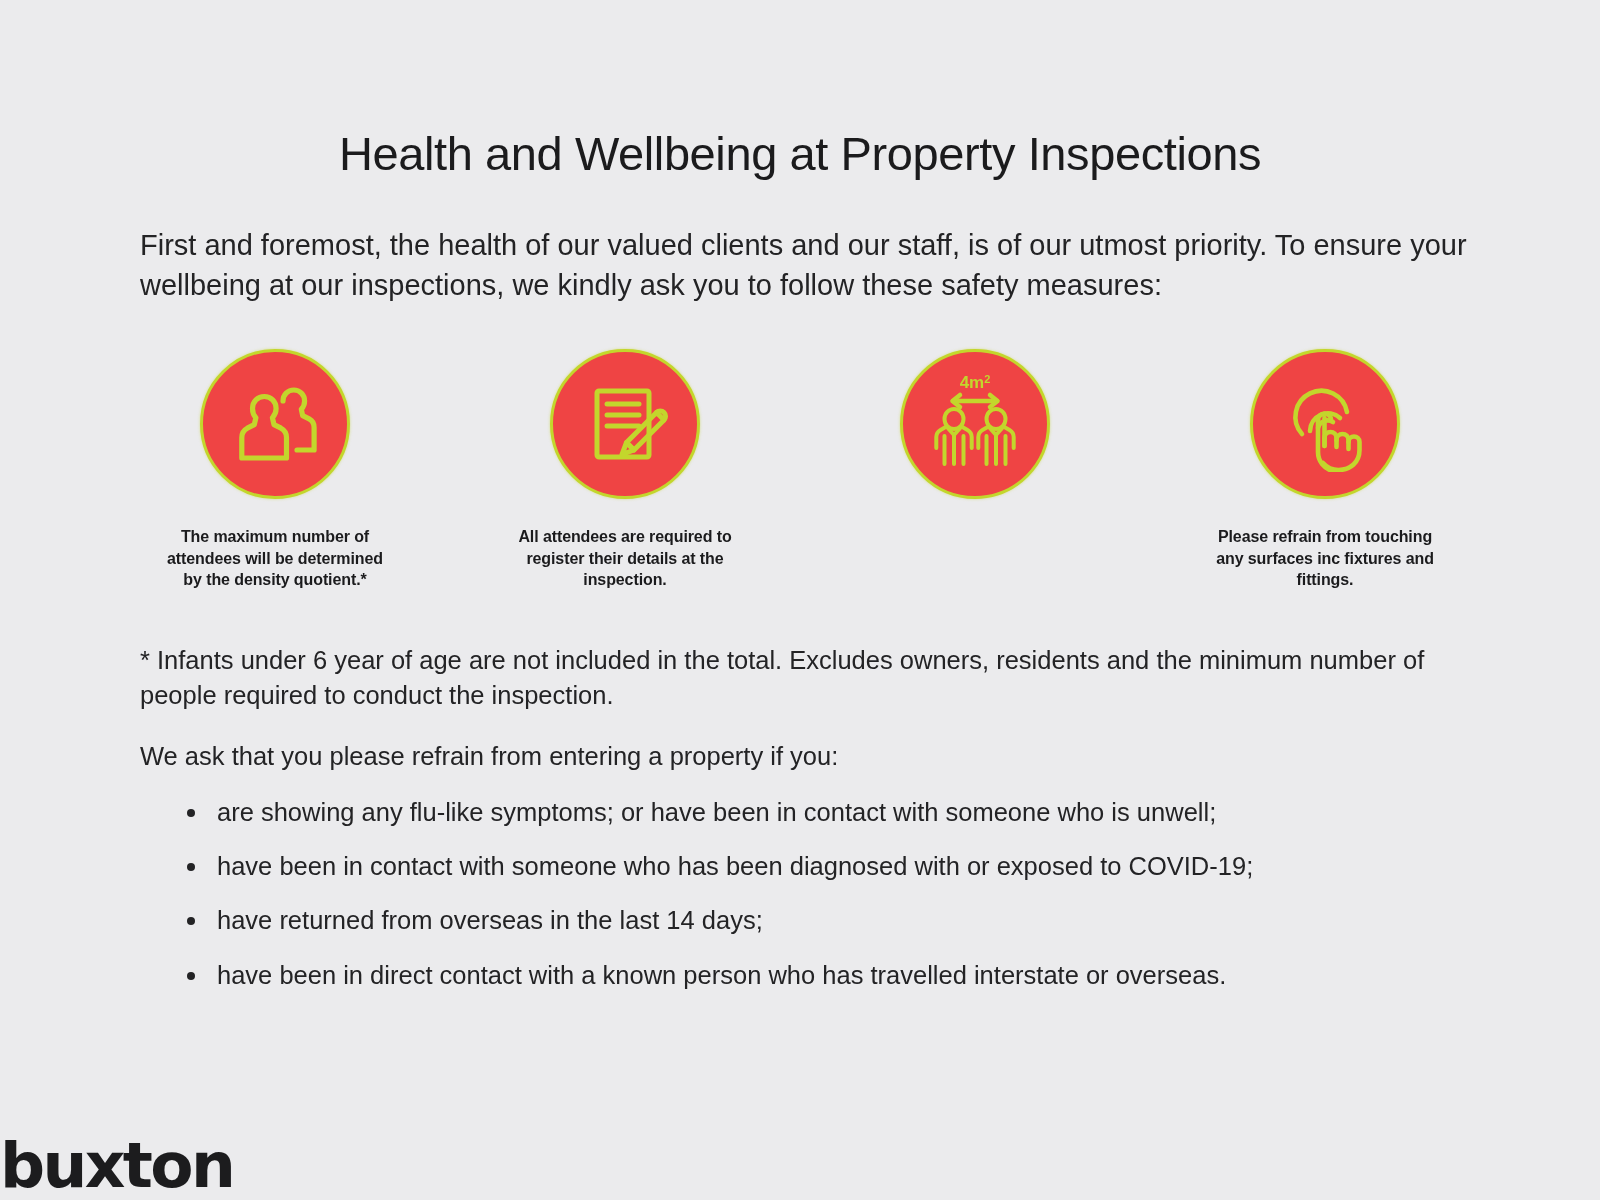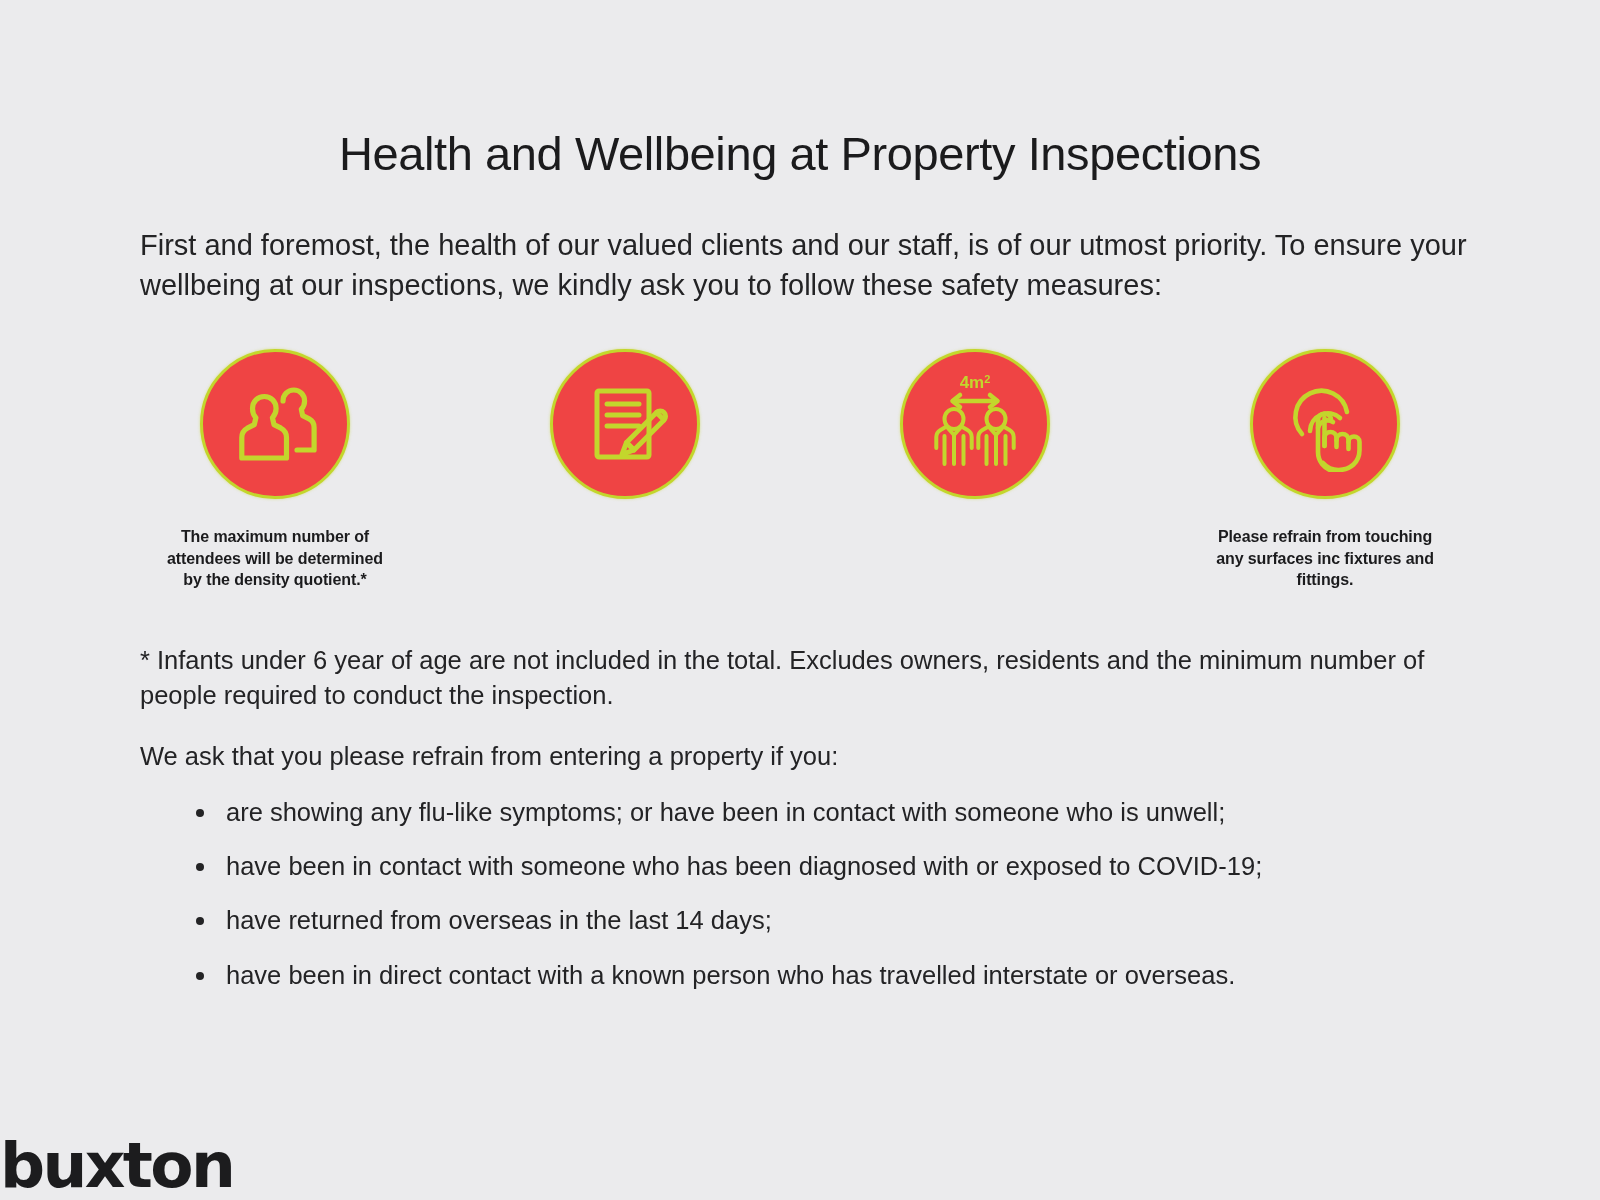--- a/index.html
+++ b/index.html
@@ -95,21 +95,21 @@
     padding-left: 10px;
     box-sizing: border-box;
     font-size: 25.5px;
     line-height: 1.38;
     color: #232325;
   }
   .body-copy p { margin: 0 0 26px 0; }
   .body-copy p.tight { margin-bottom: 22px; }
   ul.checklist {
     list-style: none;
-    margin: 12px;
+    margin: 3px;
     padding: 0 0 0 44px;
   }
   ul.checklist li {
     position: relative;
     padding-left: 30px;
     margin-bottom: 21px;
     font-size: 25.5px;
     line-height: 1.3;
   }
   ul.checklist li .bullet {
@@ -170,20 +170,21 @@
           <line x1="30" y1="39" x2="62" y2="39"></line>
           <line x1="30" y1="50" x2="62" y2="50"></line>
 
           <path d="M79.5 36.5l7.5 7.5-30 30-7.5-7.5z"></path>
 
           <path d="M49.5 66.5l7.5 7.5-12 4.5z"></path>
 
           <path d="M79.5 36.5a5.3 5.3 0 017.5 7.5"></path>
         </svg>
       </div>
+      <div class="caption cap-w2">All attendees are required to register their details at the inspection.</div>
     </div>
 
     <div class="icon-col">
       <div class="circle">
         <svg width="112" height="112" viewBox="0 0 112 112" fill="none" stroke="#c3d62c" stroke-width="4" stroke-linejoin="round" stroke-linecap="round">
           <text x="56" y="20" text-anchor="middle" fill="#c3d62c" stroke="none" font-family="Liberation Sans, sans-serif" font-size="17" font-weight="700">4m<tspan font-size="11" dy="-5">2</tspan></text>
 
           <line x1="34" y1="33" x2="78" y2="33" stroke-width="4.5"></line>
           <polyline points="41,27 33.5,33 41,39" stroke-width="4.5"></polyline>
           <polyline points="71,27 78.5,33 71,39" stroke-width="4.5"></polyline>

